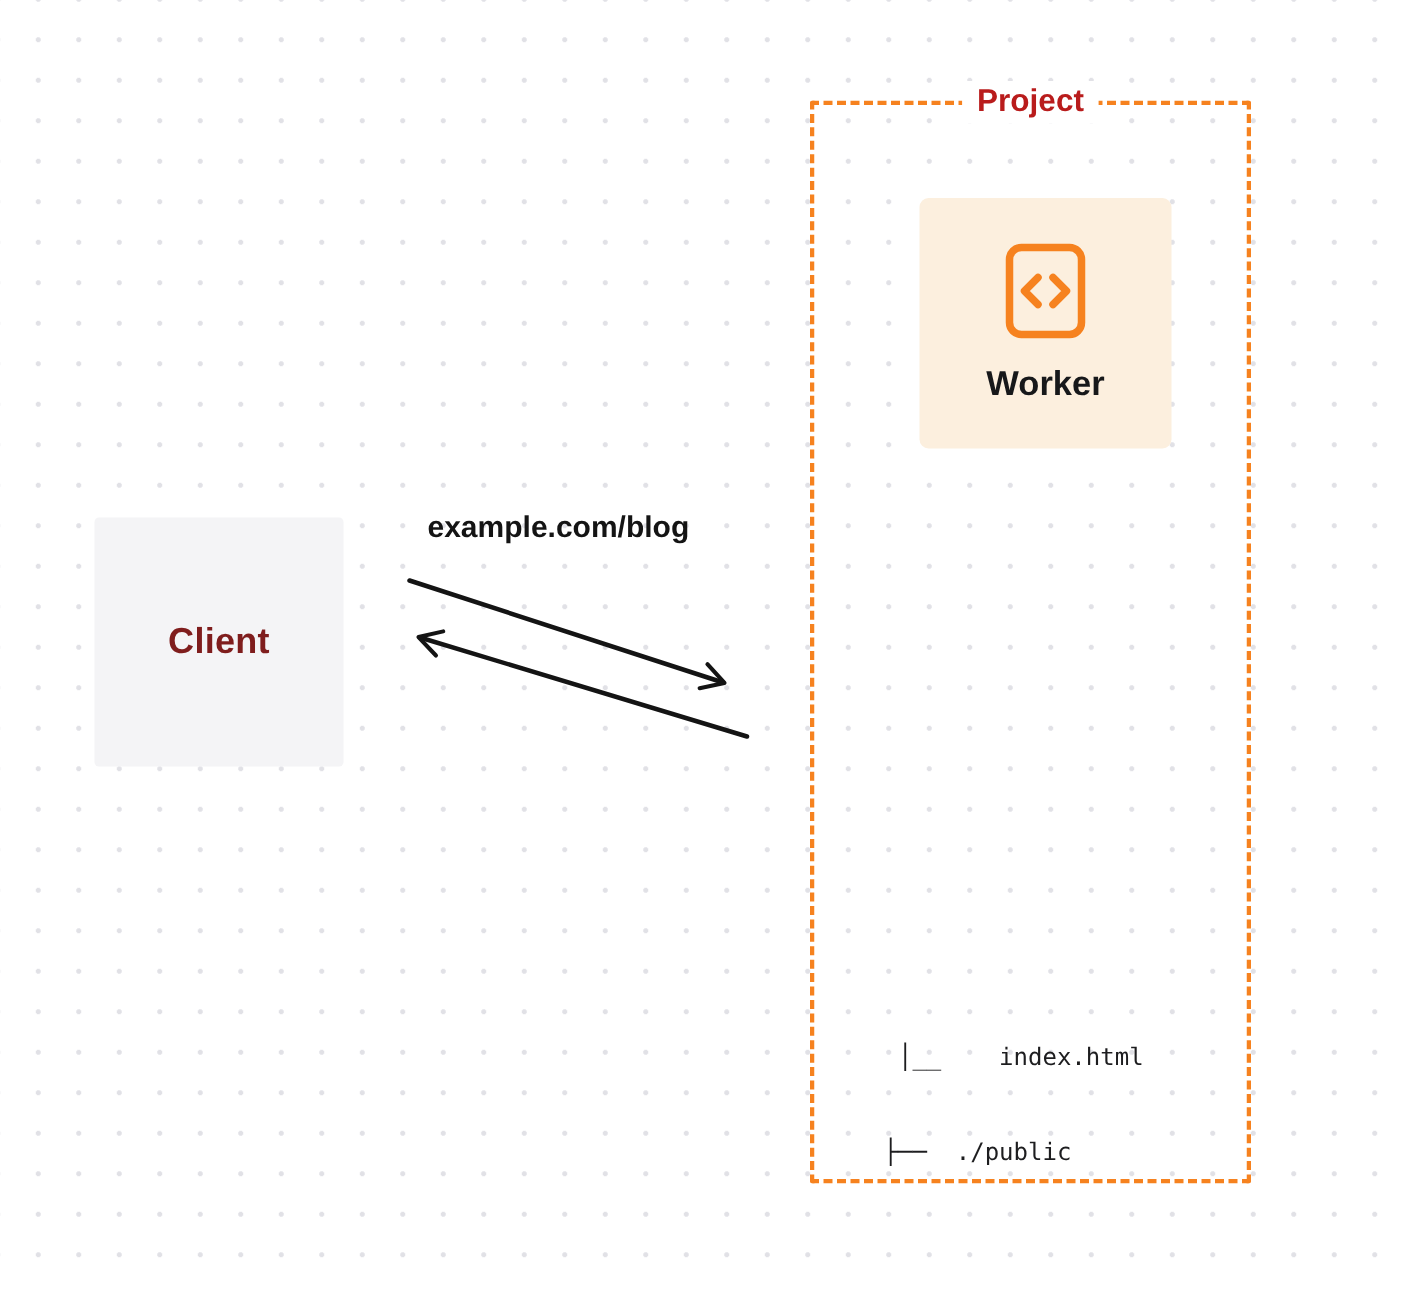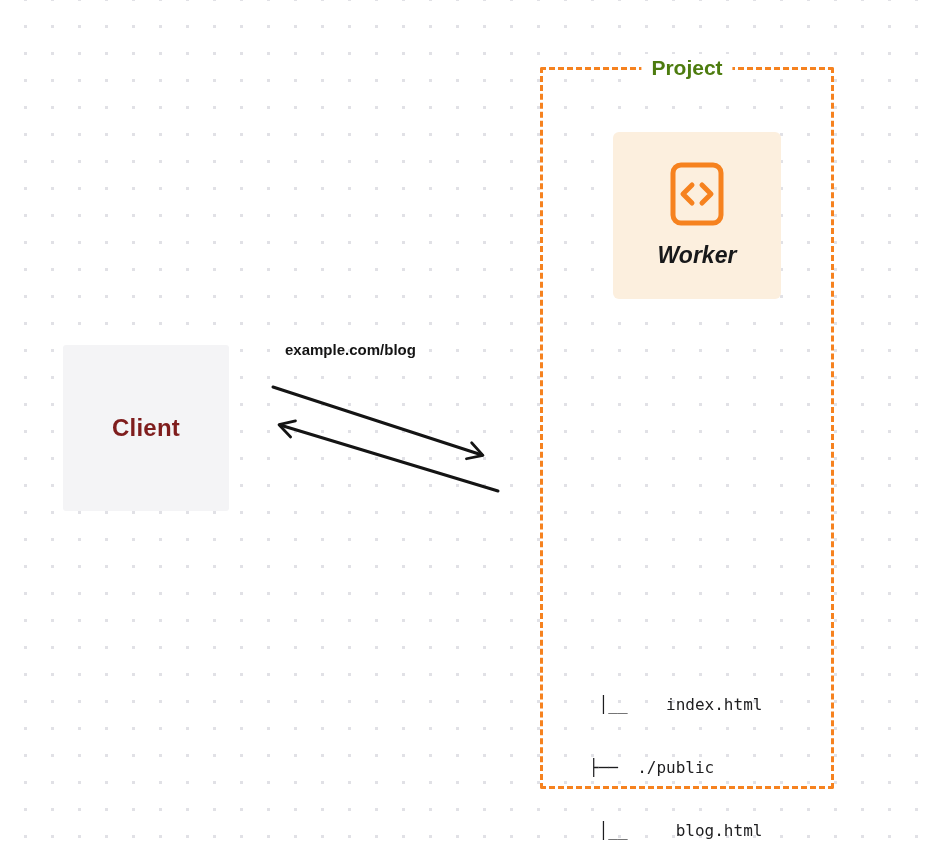--- a/index.html
+++ b/index.html
@@ -36,21 +36,21 @@
     font-weight: bold;
     color: #7f1d1d;
     letter-spacing: 0.2px;
   }
 
   
   .request-label {
     position: absolute;
     left: 285px;
     top: 341px;
-    font-size: 15px;
+    font-size: 20px;
     font-weight: bold;
     color: #141414;
   }
 
   
   .arrows {
     position: absolute;
     left: 0;
     top: 0;
     width: 938px;
@@ -70,38 +70,37 @@
   }
   .project-label {
     position: absolute;
     top: -16px;
     left: 50%;
     transform: translateX(-50%);
     background: #ffffff;
     padding: 0 10px;
     font-size: 21px;
     font-weight: bold;
-    color: #4d7c0f;
+    color: #b91c1c;
     line-height: 28px;
     white-space: nowrap;
   }
 
   
   .card {
     position: absolute;
     width: 168px;
     height: 167px;
     background: #fcefde;
     border-radius: 6px;
     display: flex;
     flex-direction: column;
     align-items: center;
     justify-content: center;
     gap: 16px;
-    font-style: italic;
   }
   .card .card-label {
     font-size: 23px;
     font-weight: bold;
     color: #17181a;
   }
   .card-worker { left: 70px; top: 62px; }
   .card-assets { left: 66px; top: 411px; }
 
   
@@ -146,18 +145,17 @@
         <path d="M22 23 L13 32 L22 41" fill="none" stroke="#f6821f" stroke-width="5" stroke-linecap="round" stroke-linejoin="round"></path>
         <path d="M32 23 L41 32 L32 41" fill="none" stroke="#f6821f" stroke-width="5" stroke-linecap="round" stroke-linejoin="round"></path>
       </svg>
       <div class="card-label">Worker</div>
     </div>
 
 
     <div class="file-tree">
       <div> │__    index.html</div>
       <div>├──  ./public</div>
-      <div> │__     blog.html</div>
       
     </div>
   </div>
 
 </div>
 
 </body></html>

